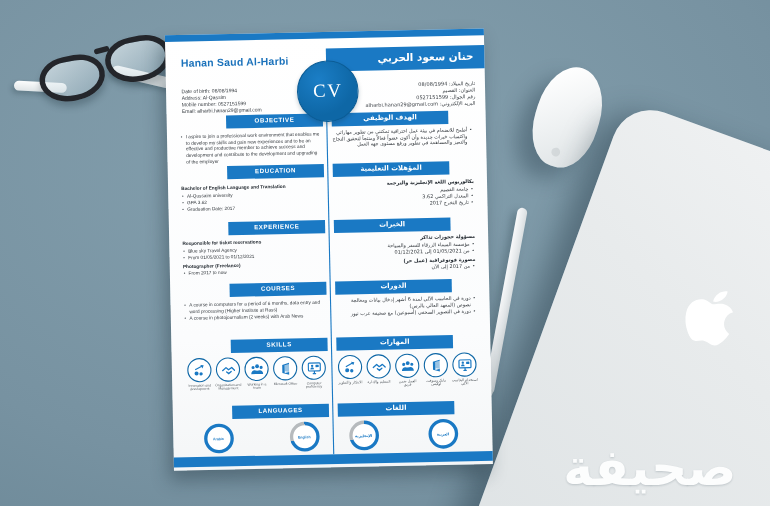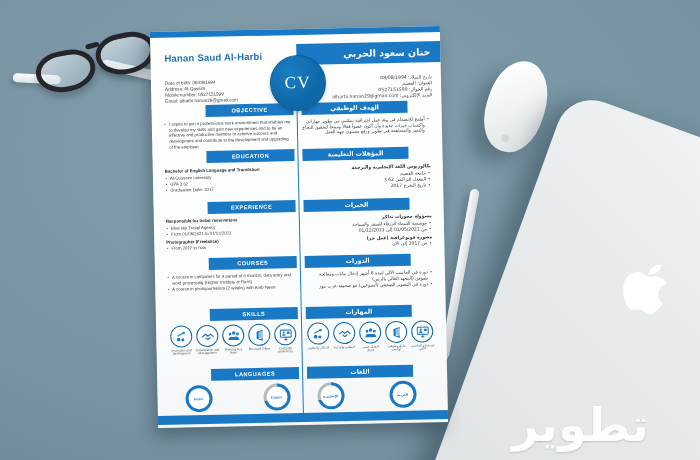--- a/index.html
+++ b/index.html
@@ -320,14 +320,14 @@
 
   <div id="mouse" class="abs">
     <div id="mouse-dot"></div>
   </div>
 
   <div id="laptop" class="abs"></div>
   <svg id="apple-logo" class="abs" viewBox="0 0 384 512">
     <path fill="#ffffff" d="M318.7 268.7c-.2-36.7 16.4-64.4 50-84.8-18.8-26.9-47.2-41.7-84.7-44.6-35.5-2.7-74.3 20.7-88.5 20.7-15 0-49.4-19.7-76.4-19.7C63.3 141.2 4 184.8 4 273.5q0 39.3 14.4 81.2c12.8 36.7 59 126.7 107.2 125.2 25.2-.6 43-17.9 75.8-17.9 31.8 0 48.3 17.9 76.4 17.9 48.6-.7 90.4-82.5 102.6-119.3-65.2-30.7-61.7-90-61.7-91.9zm-56.6-164.2c27.3-32.4 24.8-61.9 24-72.5-24.1 1.4-52 16.4-67.9 34.9-17.5 19.8-27.8 44.3-25.6 71.9 26.1 2 49.9-11.4 69.5-34.3z"></path>
   </svg>
 
-  <div id="watermark" class="abs">تطوير</div>
+  <div id="watermark" class="abs">صحيفة</div>
 </div>
 
 </body></html>

